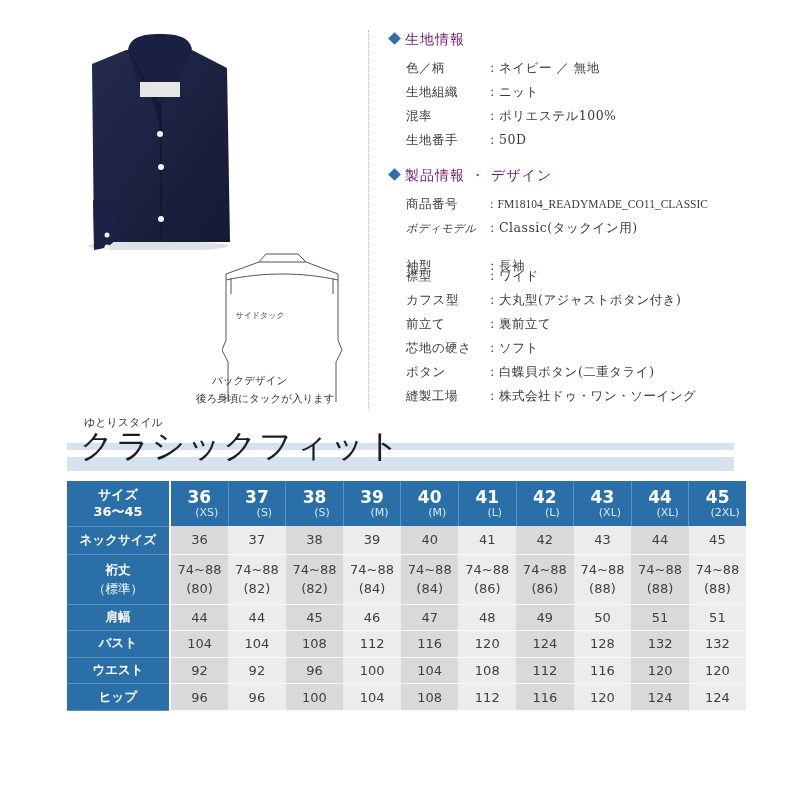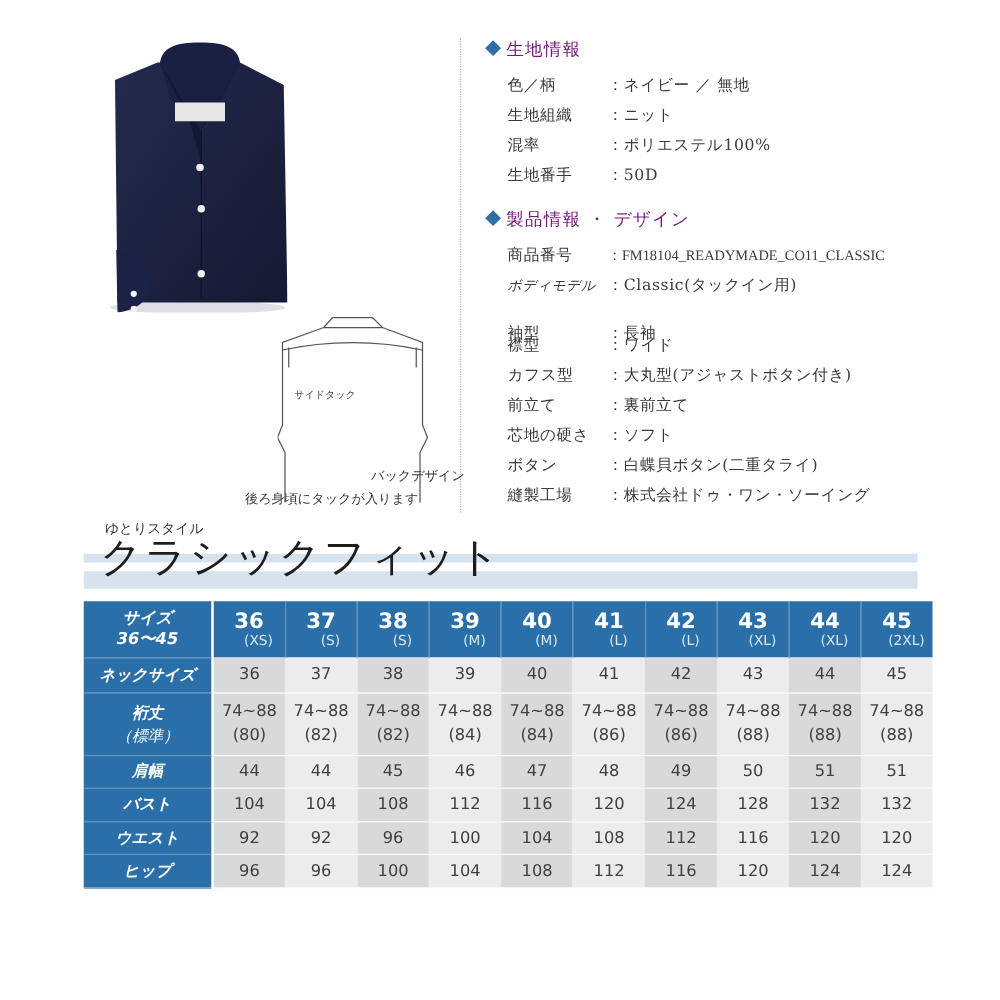--- a/index.html
+++ b/index.html
@@ -8,40 +8,40 @@
   .abs { position:absolute; }
 
   
   #shirt { left:80px; top:28px; width:150px; height:222px; }
   
   #divider { left:368px; top:30px; width:0; height:380px; border-left:1px dotted #b8b8b8; }
 
   
   #back { left:222px; top:252px; width:130px; height:155px; }
   .tuck-label { position:absolute; left:230px; top:310px; width:60px; font-size:8px; text-align:center; color:#444; font-family:"DejaVu Serif", serif; }
-  .back-cap1 { position:absolute; left:212px; top:374px; width:160px; text-align:right; font-size:10.5px; color:#333; }
+  .back-cap1 { position:absolute; left:212px; top:374px; width:160px; text-align:left; font-size:10.5px; color:#333; }
   .back-cap2 { position:absolute; left:196px; top:392px; width:176px; text-align:left; font-size:10.5px; color:#333; }
 
   
   .sec-title { position:absolute; left:388px; font-size:14px; color:#701a75; letter-spacing:1px; }
   .sec-title .diamond { display:inline-block; width:9px; height:9px; background:#2f6fa7; transform:rotate(45deg); margin-right:6px; margin-left:2px; vertical-align:1px; }
   .spec-row { position:absolute; left:406px; font-size:12.5px; color:#3a3a3a; height:20px; line-height:20px; white-space:nowrap; letter-spacing:0.5px; }
   .spec-row .k { display:inline-block; width:80px; }
   .spec-row .v { display:inline-block; }
 
   
   .yutori { position:absolute; left:84px; top:415px; font-size:11px; color:#333; }
   .stripe1 { position:absolute; left:67px; top:443px; width:667px; height:7px; background:#d6e2ed; }
   .stripe2 { position:absolute; left:67px; top:457px; width:667px; height:14px; background:#d6e2ed; }
   .fit-title { position:absolute; left:80px; top:424px; font-size:33px; color:#1d1d1d; letter-spacing:2px; font-family:"DejaVu Serif", serif; }
 
   
   #size-table { position:absolute; left:67px; top:481px; border-collapse:collapse; font-family:"DejaVu Sans", sans-serif; table-layout:fixed; }
   #size-table td, #size-table th { padding:0; text-align:center; vertical-align:middle; }
-  #size-table th.rowh { background:#2b6fa8; color:#fff; width:102px; font-size:12.5px; font-weight:bold; border-bottom:1px solid #5d92bf; border-right:2px solid #fff;font-style:italic; }
+  #size-table th.rowh { background:#2b6fa8; color:#fff; width:102px; font-size:12.5px; font-weight:bold; border-bottom:1px solid #5d92bf; border-right:2px solid #fff; }
   #size-table th.colh { background:#2b6fa8; color:#fff; width:56.6px; border-left:1px solid #5d92bf; }
   #size-table th.colh .num { display:block; font-size:17px; font-weight:bold; line-height:18px; }
   #size-table th.colh .lbl { display:block; font-size:11px; line-height:13px; color:#d8e6f3; font-weight:normal;padding-left:15px; }
   #size-table th.corner { line-height:17px; font-size:13px; border-right:2px solid #fff; }
   #size-table td { font-size:13px; color:#404040; border-bottom:1px solid #fafafa; }
   #size-table td.dark { background:#d9d9d9; }
   #size-table td.light { background:#ececec; }
   #size-table td.two { line-height:19px; }
   tr.h-head { height:45px; }
   tr.h-neck { height:28px;padding-left:17px; }

